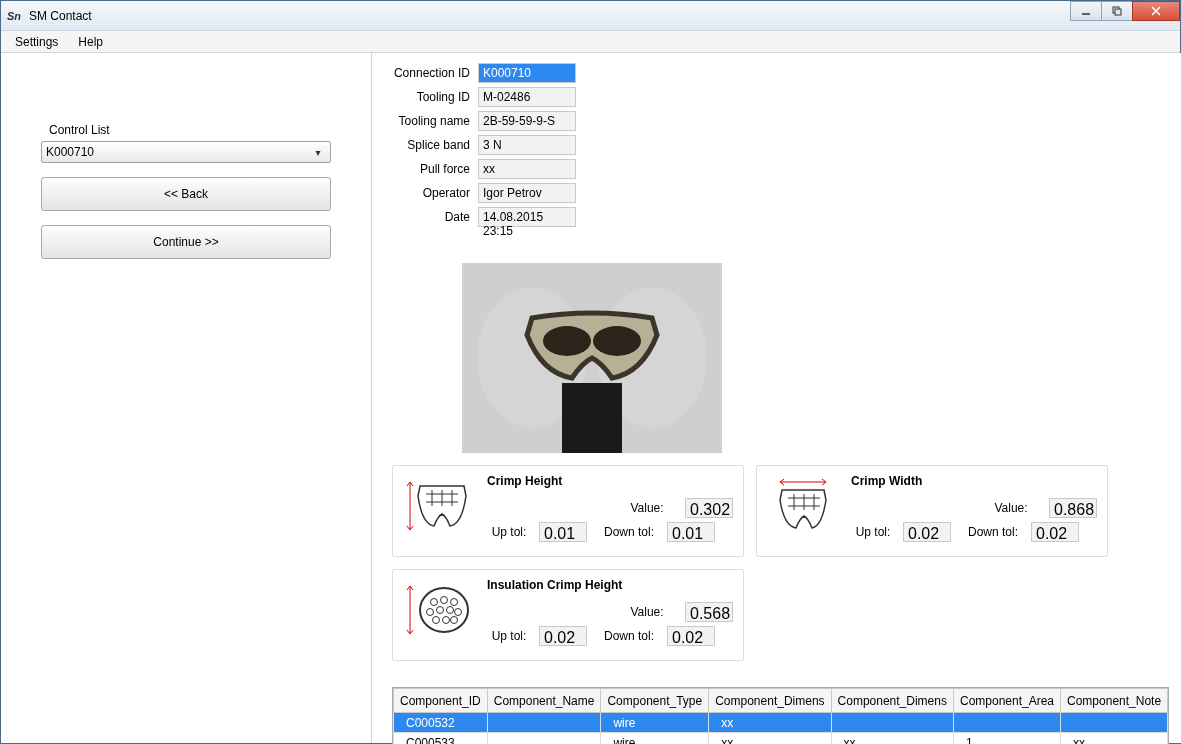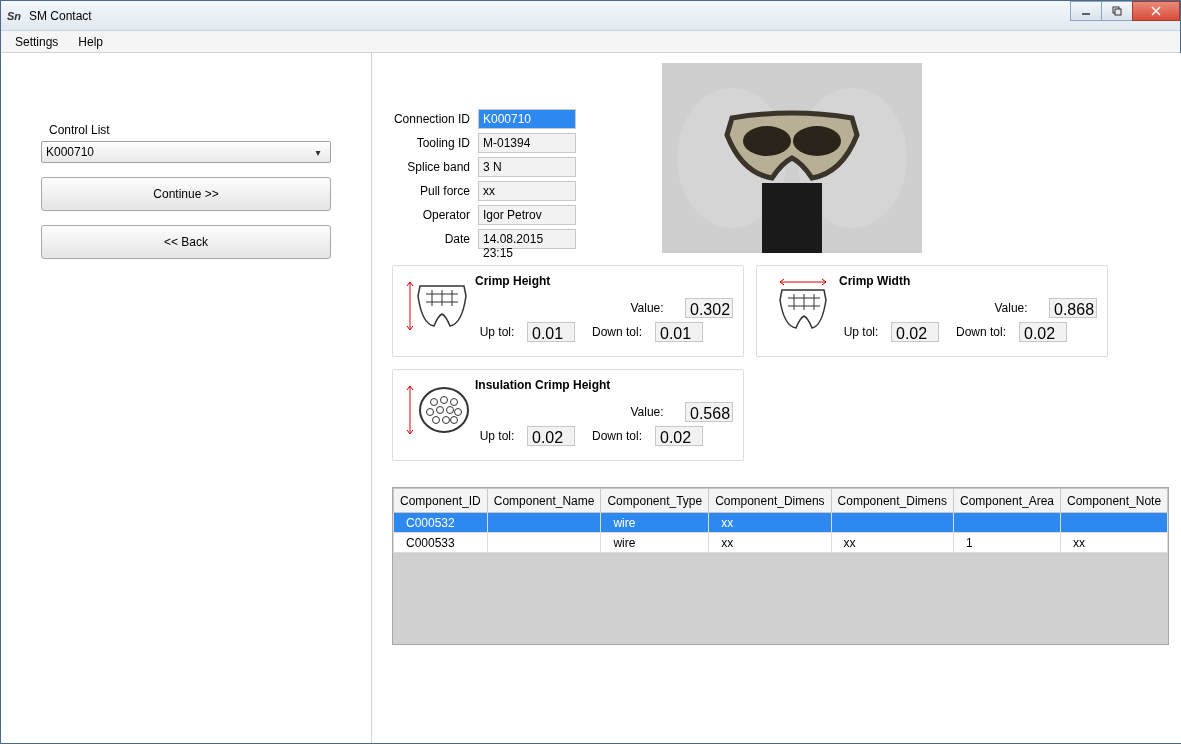--- a/index.html
+++ b/index.html
@@ -136,21 +136,22 @@
   background: #f2f2f2;
   padding: 2px 4px;
   font-size: 12px;
 }
 .info-field.selected {
   background: #2d89ef;
   color: #fff;
 }
 .info-block {
   display: flex;
-  align-items: flex-end;
+  align-items: flex-start;
+  flex-direction: column;
 }
 .info-left { flex: 0 0 200px; }
 .photo-box {
   margin-left: 70px;
   width: 260px; height: 190px;
   background: #dcdcdc;
   position: relative;
   overflow: hidden;
 }
 .photo-box svg { width: 100%; height: 100%; display: block; }
@@ -160,20 +161,21 @@
   gap: 12px;
   margin-top: 12px;
   flex-wrap: wrap;
 }
 .mpanel {
   border: 1px solid #dcdcdc;
   border-radius: 2px;
   padding: 8px 10px 10px 10px;
   display: flex;
   align-items: flex-start;
+  gap: 12px;
 }
 .mpanel.wide { width: 352px; }
 .mpanel-icon {
   width: 72px; height: 64px;
   display: flex; align-items: center; justify-content: center;
 }
 .mpanel-icon svg { width: 70px; height: 60px; }
 .mpanel-body { flex: 1; }
 .mpanel-title {
   font-weight: bold; font-size: 12px;
@@ -265,35 +267,39 @@
   </div>
 
   <div class="client">
 
     <div class="left-panel">
       <div class="group-label">Control List</div>
       <div class="dropdown">
         <span class="dd-text">K000710</span>
         <span class="dd-arrow">▾</span>
       </div>
+      <div class="big-btn">&lt;&lt; Back</div>
       <div class="big-btn">Continue &gt;&gt;</div>
-      <div class="big-btn">&lt;&lt; Back</div>
     </div>
 
     <div class="right-panel">
 
       <div class="info-block">
         <div class="info-left">
           <div class="info-row">
               <div class="info-label">Connection ID</div>
               <div class="info-field selected">K000710</div>
             </div>
           <div class="info-row">
               <div class="info-label">Tooling ID</div>
-              <div class="info-field">M-01394</div>
+              <div class="info-field">M-02486</div>
+            </div>
+          <div class="info-row">
+              <div class="info-label">Tooling name</div>
+              <div class="info-field">2B-59-59-9-S</div>
             </div>
           <div class="info-row">
               <div class="info-label">Splice band</div>
               <div class="info-field">3 N</div>
             </div>
           <div class="info-row">
               <div class="info-label">Pull force</div>
               <div class="info-field">xx</div>
             </div>
           <div class="info-row">

